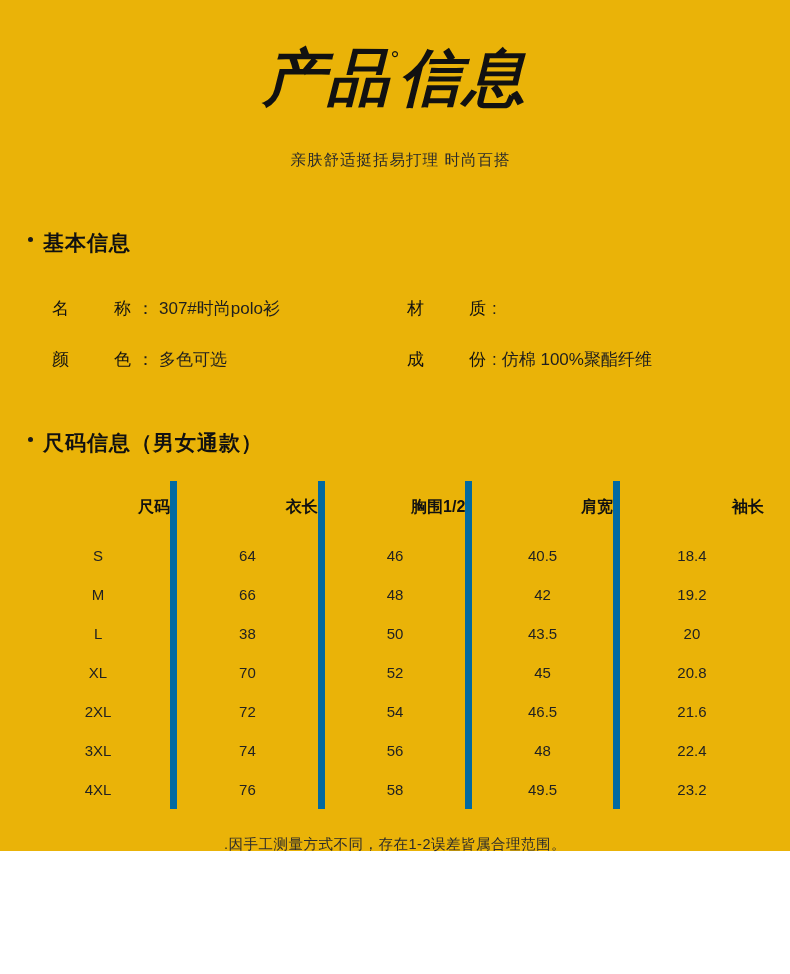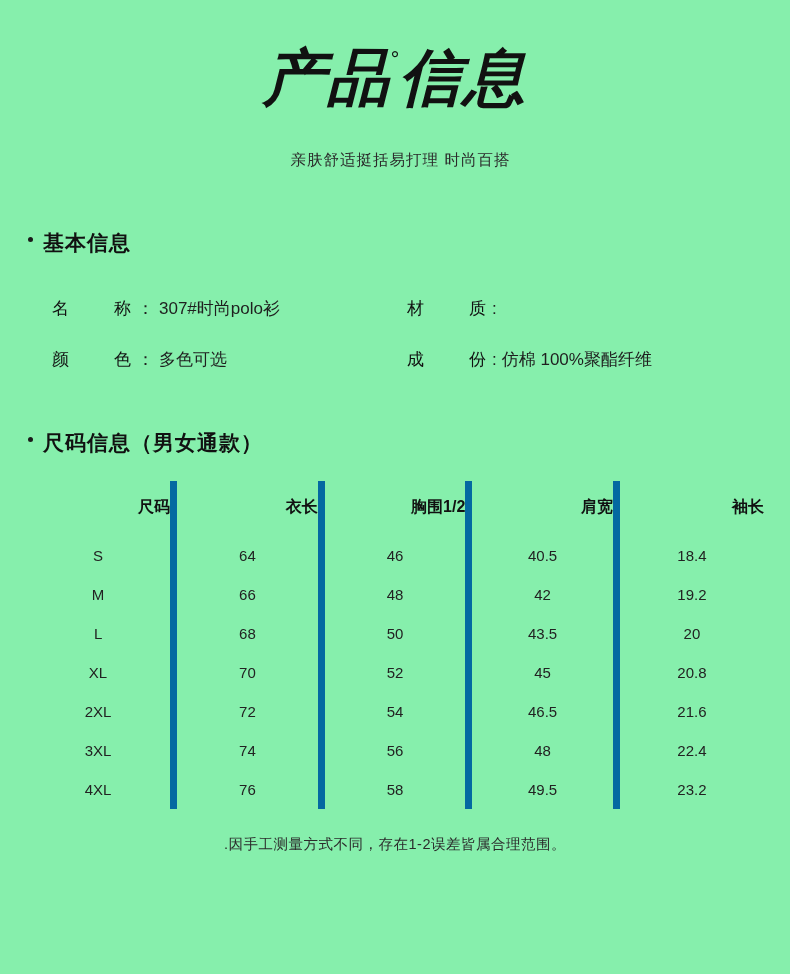--- a/index.html
+++ b/index.html
@@ -12,23 +12,23 @@
     width: 790px;
     height: 974px;
     font-family: "Liberation Sans", sans-serif;
     color: #1a1a1a;
     position: relative;
     overflow: hidden;
   }
 
   .page {
     width: 790px;
-    height: 974px;
-    position: relative;
-    background: #86efac;
+    height: 851px;
+    position: relative;
+    background: #eab308;
   }
 
   
   .hero {
     text-align: center;
     padding-top: 44px;
   }
   .hero-title {
     font-family: "Liberation Serif", serif;
     font-size: 62px;
@@ -205,21 +205,21 @@
       </tr>
       <tr>
         <td>M</td>
         <td class="col-sep">66</td>
         <td class="col-sep">48</td>
         <td class="col-sep">42</td>
         <td class="col-sep">19.2</td>
       </tr>
       <tr>
         <td>L</td>
-        <td class="col-sep">68</td>
+        <td class="col-sep">38</td>
         <td class="col-sep">50</td>
         <td class="col-sep">43.5</td>
         <td class="col-sep">20</td>
       </tr>
       <tr>
         <td>XL</td>
         <td class="col-sep">70</td>
         <td class="col-sep">52</td>
         <td class="col-sep">45</td>
         <td class="col-sep">20.8</td>

